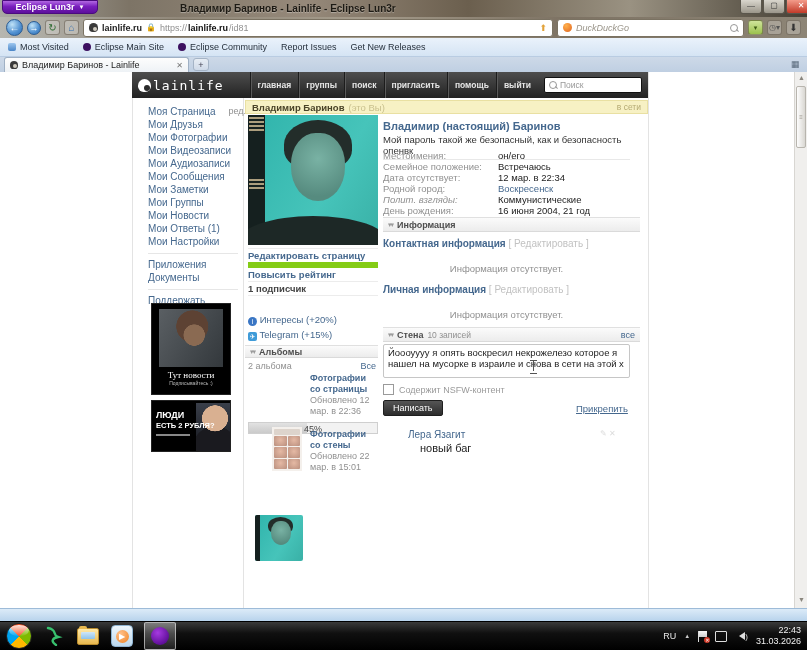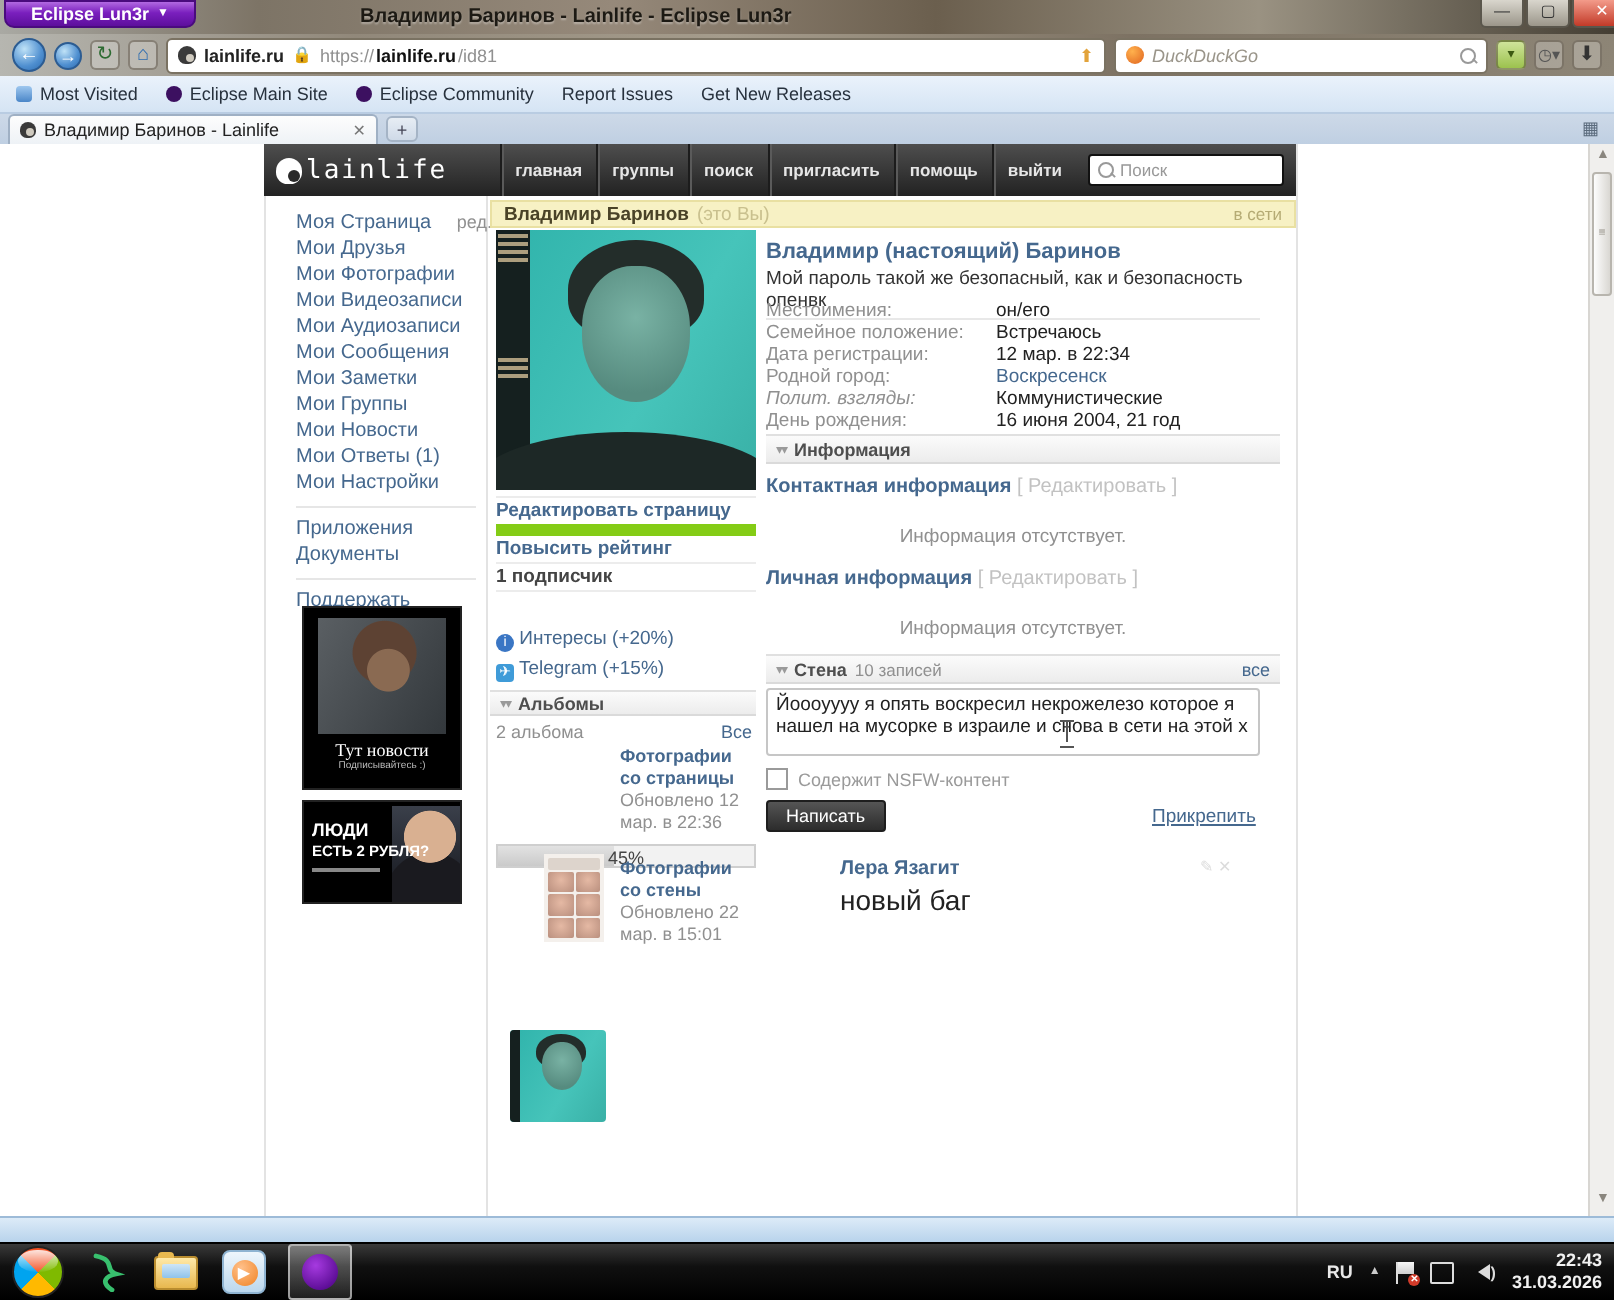--- a/index.html
+++ b/index.html
@@ -101,21 +101,21 @@
   .folder{width:20px;height:15px;background:linear-gradient(#ffe9a8,#e8b84f);border-radius:2px;position:relative;border:1px solid #b98c2e;}
   .folder:before{content:"";position:absolute;left:1px;top:-3px;width:8px;height:3px;background:#e8b84f;border-radius:2px 2px 0 0;}
   .folder:after{content:"";position:absolute;left:3px;top:3px;right:3px;height:7px;background:linear-gradient(#cfe6f7,#8fc3ea);border-radius:1px;}
   .wmp{width:20px;height:20px;border-radius:4px;background:linear-gradient(#eef6fc,#bcd8ee);border:1px solid #8fb4d2;
     display:flex;align-items:center;justify-content:center;}
   .wmp i{width:13px;height:13px;border-radius:50%;background:radial-gradient(circle at 35% 30%,#ffc08a,#f08324);
     color:#fff;font-style:normal;font-size:8px;line-height:13px;text-align:center;}
   .eclipsebtn{width:30px;height:26px;border:1px solid rgba(255,255,255,.55);border-radius:2px;
     background:linear-gradient(rgba(255,255,255,.35),rgba(255,255,255,.12));display:flex;align-items:center;justify-content:center;}
   .eclipse{width:18px;height:18px;border-radius:50%;background:radial-gradient(circle at 38% 32%,#a63ae0,#5c0d96 75%);}
-  .tray{margin-left:auto;display:flex;align-items:center;gap:8px;color:#e8e8e8;font-size:9px;font-weight:bold;}
+  .tray{margin-left:auto;display:flex;align-items:center;gap:8px;color:#e8e8e8;font-size:9px;}
   .clock{text-align:right;line-height:1.25;color:#f0f0f0;font-size:9px;}
   .spk{width:0;height:0;border:4px solid transparent;border-right:6px solid #ddd;position:relative;}
   .netic{width:10px;height:9px;border:1px solid #ddd;border-radius:1px;position:relative;}
   .flagic{position:relative;width:9px;height:11px;}
   .flagic b{position:absolute;left:0;top:0;width:1px;height:11px;background:#ddd;}
   .flagic i{position:absolute;left:1px;top:0;width:8px;height:6px;background:linear-gradient(#f7f7f7,#cfcfcf);}
   .flagic s{position:absolute;right:-3px;bottom:-1px;width:6px;height:6px;border-radius:50%;background:#d23b2a;color:#fff;
     font-size:5px;line-height:6px;text-align:center;text-decoration:none;font-style:normal;}
 </style>
 </head>
@@ -336,21 +336,21 @@
     <div class="abs" style="left:383px;top:78px;width:247px;font-size:9.5px;line-height:11px;">
       <div style="display:flex;">
           <span class="gray" style="width:115px;">Местоимения:</span>
           <span>он/его</span>
         </div>
       <div style="display:flex;">
           <span class="gray" style="width:115px;">Семейное положение:</span>
           <span>Встречаюсь</span>
         </div>
       <div style="display:flex;">
-          <span class="gray" style="width:115px;">Дата регистрации:</span>
+          <span class="gray" style="width:115px;">Дата отсутствует:</span>
           <span>12 мар. в 22:34</span>
         </div>
       <div style="display:flex;">
           <span class="gray" style="width:115px;">Родной город:</span>
           <a class="link">Воскресенск</a>
         </div>
       <div style="display:flex;">
           <span class="gray" style="width:115px;font-style:italic;">Полит. взгляды:</span>
           <span>Коммунистические</span>
         </div>
@@ -385,22 +385,22 @@
     <div class="abs" style="left:530px;top:288px;width:7px;height:12px;border-top:1px solid #555;border-bottom:1px solid #555;">
       <div style="width:1px;height:10px;background:#555;margin:0 auto;"></div>
     </div>
     <div class="abs" style="left:383px;top:312px;font-size:9px;color:#9a9a9a;display:flex;align-items:center;gap:5px;">
       <span class="chk"></span>
       <span>Содержит NSFW-контент</span>
     </div>
     <button class="abs btn-dark" style="left:383px;top:328px;">Написать</button>
     <a class="abs link" style="left:576px;top:331px;font-size:9.5px;text-decoration:underline;">Прикрепить</a>
 
-    <a class="abs link" style="left:420px;top:357px;font-weight:bold;font-size:10px;">Лера Язагит</a>
-    <div class="abs" style="left:420px;top:370px;font-size:14px;color:#222;">новый баг</div>
+    <a class="abs link" style="left:408px;top:357px;font-weight:normal;font-size:10px;">Лера Язагит</a>
+    <div class="abs" style="left:420px;top:370px;font-size:11px;color:#222;">новый баг</div>
     <div class="abs" style="left:600px;top:357px;color:#999;opacity:.35;font-size:8px;">
       <span>✎</span>
       <span>✕</span>
     </div>
 
   </div>
 
   <div class="abs scrollcol">
     <div class="abs scrarrow" style="top:2px;">▲</div>
     <div class="abs scrthumb" style="top:14px;height:62px;">

